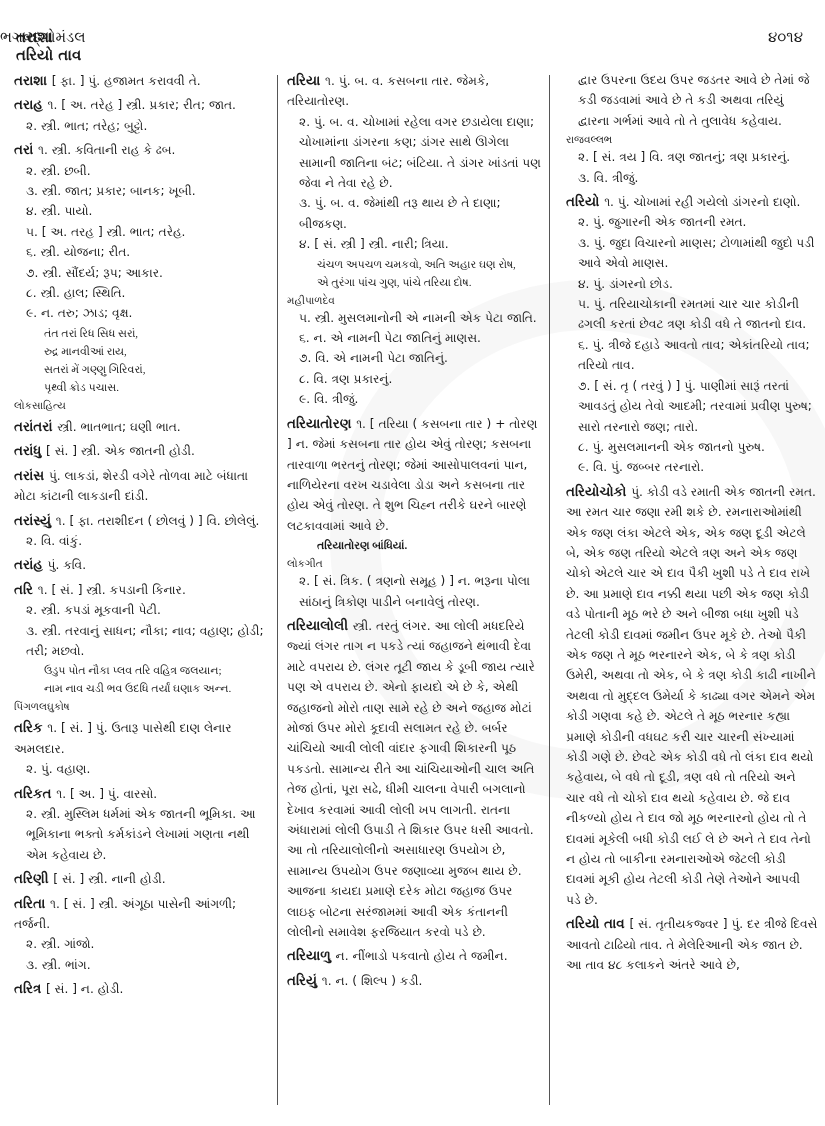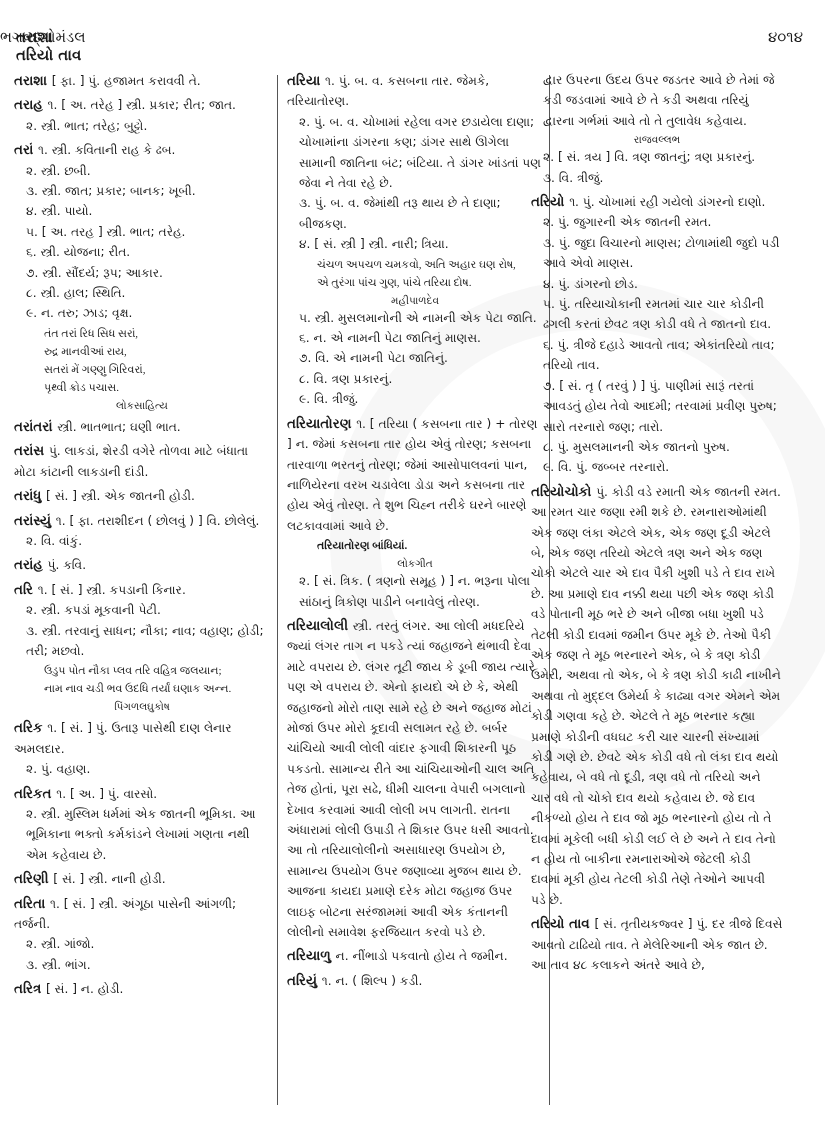--- a/index.html
+++ b/index.html
@@ -6,30 +6,30 @@
   body { width:825px; height:1126px; overflow:hidden; position:relative;
          font-family:"DejaVu Sans", sans-serif; color:#1a1a1a; }
   .header { position:absolute; top:28px; left:0; width:825px; height:40px; }
   .guide1 { position:absolute; left:16px; top:0; font-weight:bold; font-size:15px; }
   .guide2 { position:absolute; left:16px; top:18px; font-weight:bold; font-size:15px; }
   .title  { position:absolute; left:0; width:825px; text-align:left; top:0; font-size:15px; }
   .pageno { position:absolute; right:22px; top:0; font-size:15px; }
   .col { position:absolute; top:70px; font-size:12.2px; line-height:20.4px; }
   .col1 { left:14px; width:256px; }
   .col2 { left:287px; width:256px; }
-  .col3 { left:531px; width:252px; }
+  .col3 { left:566px; width:252px; }
   .rule { position:absolute; top:75px; width:1px; background:#555; height:1030px; }
   .rule1 { left:277px; }
   .rule2 { left:549px; }
   .entry { margin:0 0 3px 0; }
   .hw { font-weight:bold; font-size:13.5px; }
   .sub { padding-left:12px; }
   .cont { padding-left:12px; }
   .quote { padding-left:30px; font-size:11px; line-height:17px; margin:1px 0;font-family:Liberation Serif, serif; }
-  .src { text-align:center; font-size:10.5px; line-height:16px; }
+  .src { text-align:left; font-size:10.5px; line-height:16px; }
   .b { font-weight:bold; }
   .watermark { position:absolute; left:330px; top:280px; width:420px; height:420px;
                border-radius:50%; border:50px solid rgba(200,200,200,0.15); pointer-events:none; }
 </style>
 </head>
 <body>
 
 <div class="watermark"></div>
 
 <div class="header">
@@ -63,24 +63,24 @@
       <div class="quote">તંત તરાં રિધ સિધ સરાં,</div>
       <div class="quote">રુદ્ર માનવીઆં રાય,</div>
       <div class="quote">સતરાં મેં ગણ્ણુ ગિરિવરાં,</div>
       <div class="quote">પૃથ્વી ક્રોડ પચાસ.</div>
       <div class="src">લોકસાહિત્ય</div>
     </div>
     <div class="entry">
       <div><span class="hw">તરાંતરાં </span>સ્ત્રી. ભાતભાત; ઘણી ભાત.</div>
     </div>
     <div class="entry">
-      <div><span class="hw">તરાંસ </span>પું. લાકડાં, શેરડી વગેરે તોળવા માટે બંધાતા મોટા કાંટાની લાકડાની દાંડી.</div>
+      <div><span class="hw">તરાંધુ </span>[ સં. ] સ્ત્રી. એક જાતની હોડી.</div>
     </div>
     <div class="entry">
-      <div><span class="hw">તરાંધુ </span>[ સં. ] સ્ત્રી. એક જાતની હોડી.</div>
+      <div><span class="hw">તરાંસ </span>પું. લાકડાં, શેરડી વગેરે તોળવા માટે બંધાતા મોટા કાંટાની લાકડાની દાંડી.</div>
     </div>
     <div class="entry">
       <div><span class="hw">તરાંસ્યું </span>૧. [ ફા. તરાશીદન ( છોલવું ) ] વિ. છોલેલું.</div>
       <div class="sub">૨. વિ. વાંકું.</div>
     </div>
     <div class="entry">
       <div><span class="hw">તરાંહ </span>પું. કવિ.</div>
     </div>
     <div class="entry">
       <div><span class="hw">તરિ </span>૧. [ સં. ] સ્ત્રી. કપડાની કિનાર.</div>

